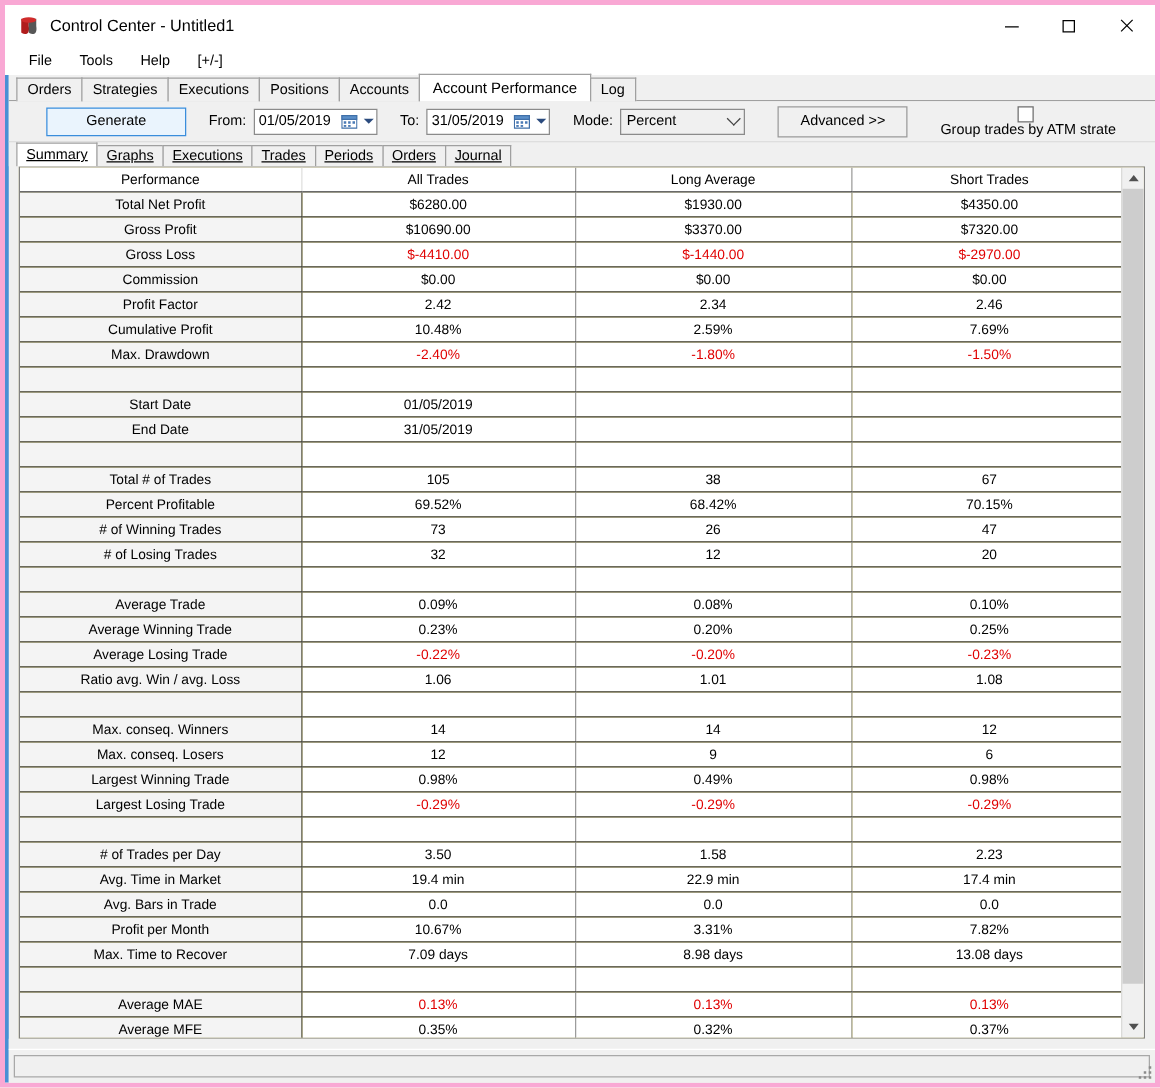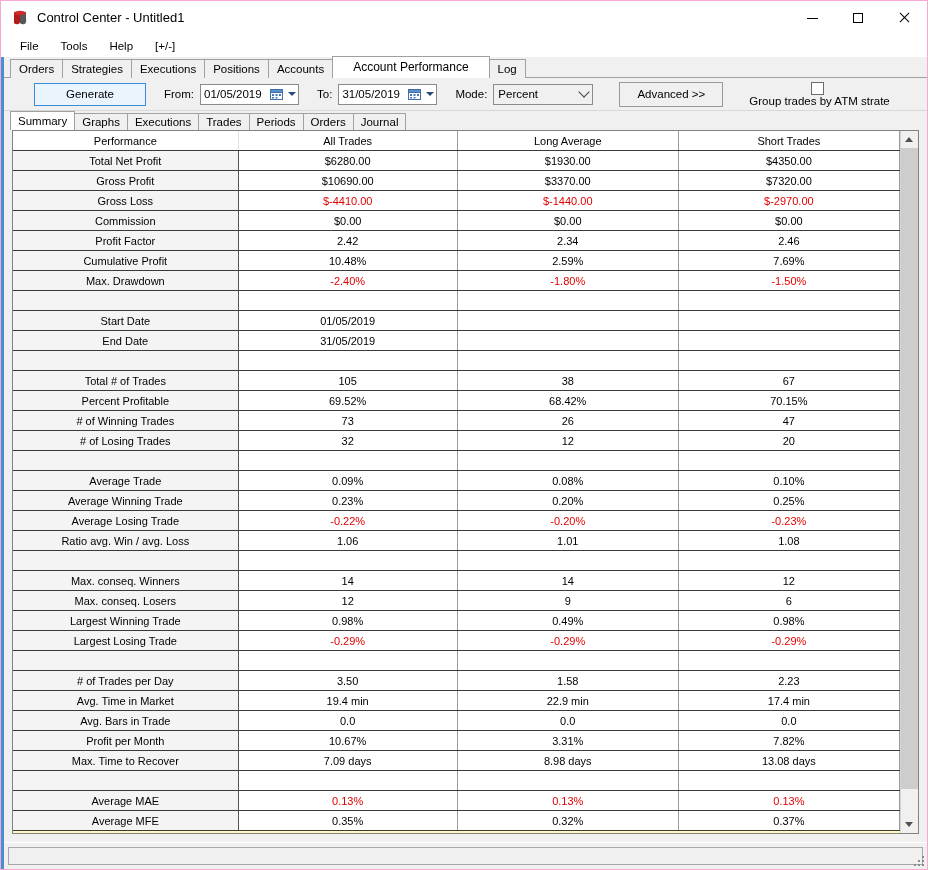--- a/index.html
+++ b/index.html
@@ -6,21 +6,21 @@
   body{
     width:928px;height:870px;overflow:hidden;
     background:#ffffff;
     font-family:"Liberation Sans", sans-serif;
     font-size:11px;color:#000;
     -webkit-font-smoothing:none;
   }
   .window{
     position:absolute;left:0;top:0;width:928px;height:870px;
     box-sizing:border-box;
-    border:1px solid #f9a8d4;
+    border:4px solid #f9a8d4;
     background:#ffffff;
     display:flex;flex-direction:column;justify-content:center;
   }
 
   
   .titlebar{
     height:34px;flex:0 0 34px;display:flex;align-items:center;
     background:#ffffff;position:relative;
   }
   .app-icon{
@@ -80,21 +80,21 @@
     border-bottom:none;
     background:#f0f0f0;
     color:#000;
     margin-right:-1px;
     box-sizing:border-box;
   }
   .tab.active{
     height:22px;line-height:21px;
     background:#ffffff;
     font-size:12px;
-    padding:0 20px;
+    padding:0 10px;
     margin-bottom:0;
   }
 
   
   .toolbar{
     flex:0 0 32px;height:32px;
     background:#f0f0f0;
     border-bottom:1px solid #d8d8d8;
     display:flex;align-items:center;
     padding:0 20px;
@@ -153,21 +153,21 @@
   .chklabel{font-size:11.5px;}
 
   
   .subtabstrip{
     flex:0 0 19px;height:19px;background:#f0f0f0;
     display:flex;align-items:flex-end;padding-left:6px;position:relative;
   }
   .subtab{
     height:17px;line-height:16px;padding:0 7px;font-size:11.5px;
     border:1px solid #a0a0a0;border-bottom:none;background:#f0f0f0;
-    margin-right:-1px;box-sizing:border-box;position:relative;z-index:1;
+    margin-right:-1px;box-sizing:border-box;position:relative;z-index:1;text-decoration:underline;
   }
   .subtab.active{
     height:19px;line-height:18px;background:#ffffff;z-index:3;
   }
 
   
   .gridwrap{
     flex:1 1 auto;min-height:0;
     margin:0 8px 0 8px;
     background:#fef9c3;

